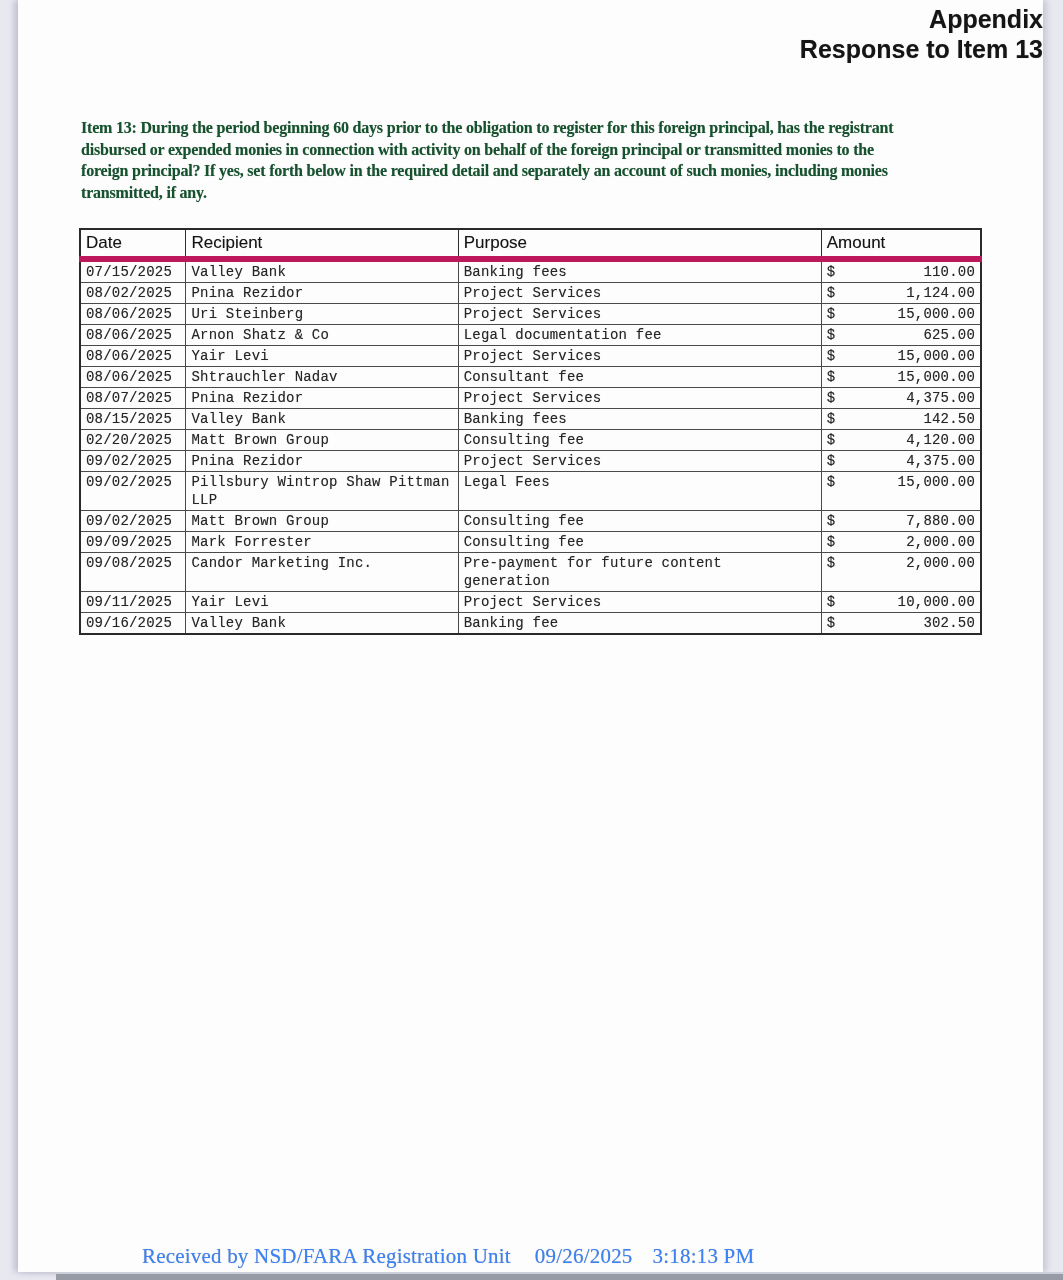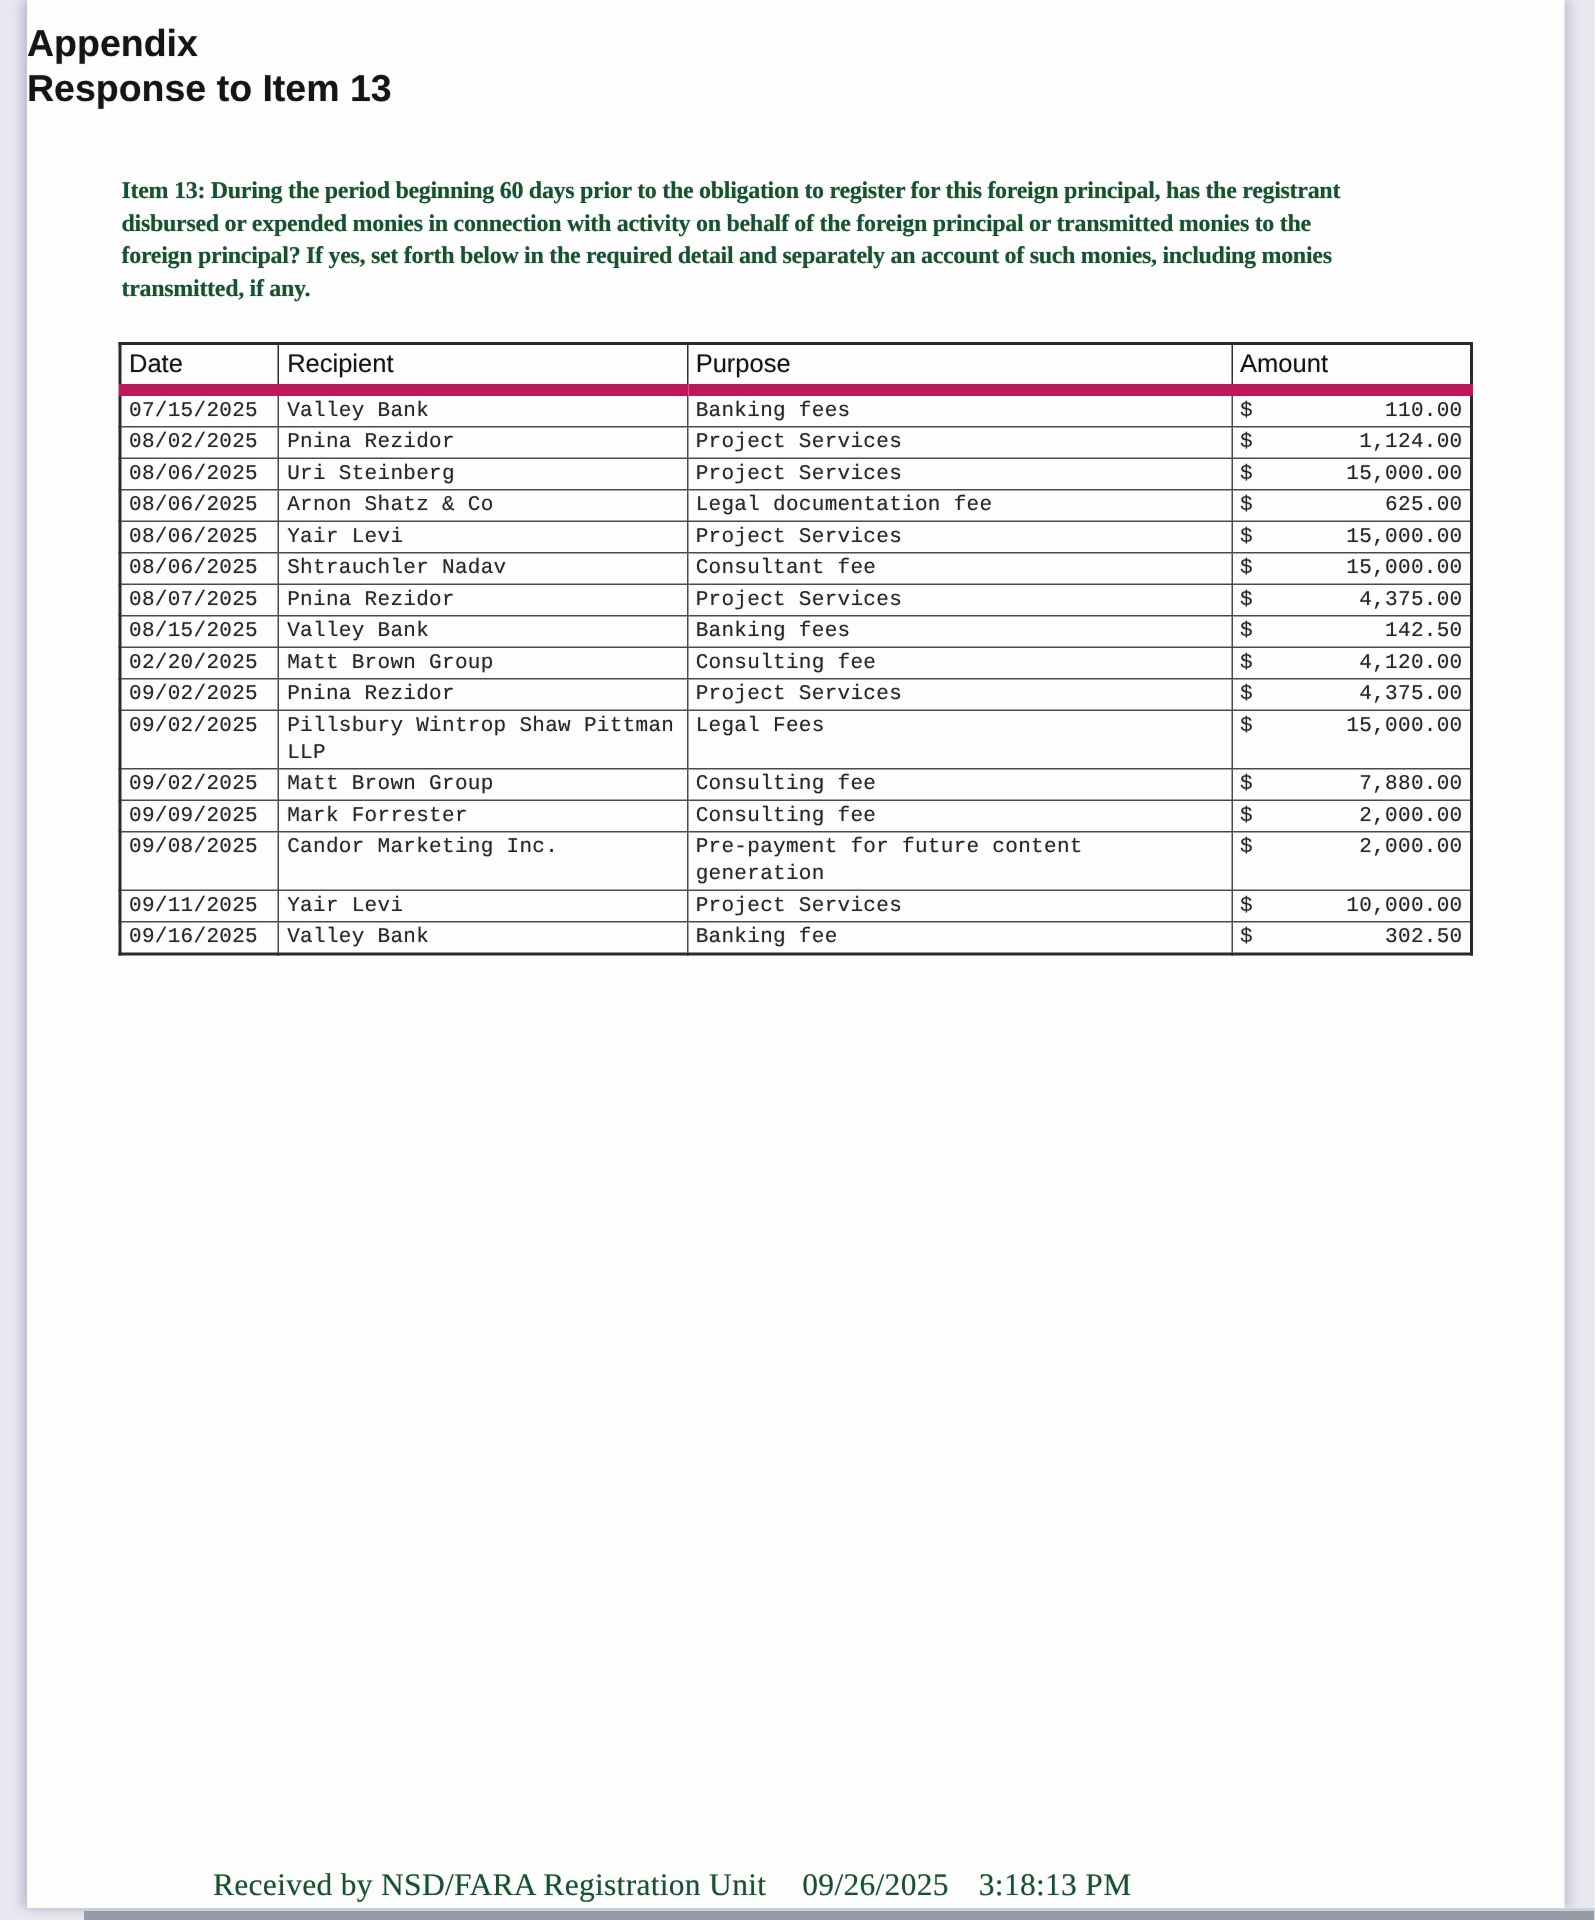--- a/index.html
+++ b/index.html
@@ -25,21 +25,21 @@
   
   .page {
     position: absolute; left: 18px; top: 0; width: 1025px; height: 1272px;
     background: #fdfdfe;
     box-shadow: -4px 0 6px rgba(130,130,158,0.38), 4px 0 6px rgba(130,130,158,0.28);
     color: #1e1e1e;
     text-shadow: 0 0 0.8px rgba(40,40,40,0.40);
   }
 
   
-  .title-block { position: absolute; top: 14px; left: 0; width: 100%; text-align: left; }
+  .title-block { position: absolute; top: 4px; left: 0; width: 100%; text-align: right; }
   .title-line {
     font-family: "Liberation Sans", sans-serif;
     font-weight: bold; font-size: 25px; line-height: 30px; color: #151515;
   }
 
   
   .item13 { position: absolute; top: 117px; left: 63px; width: 885px; }
   .item13 .line {
     font-family: "Liberation Serif", serif;
     font-weight: bold; font-size: 16px; line-height: 21.5px;
@@ -67,28 +67,28 @@
   }
   .disb td {
     font-family: "Liberation Mono", monospace;
     font-size: 14px; line-height: 18px; letter-spacing: 0.2px;
     color: #262626;
     padding: 1px 5px;
     border: 1px solid #4a4a4a;
     vertical-align: top;
     overflow: hidden;
   }
-  .disb tbody tr:first-child td { border-top: 8px solid #be185d; }
+  .disb tbody tr:first-child td { border-top: 6px solid #be185d; }
   .amt-wrap { display: flex; justify-content: space-between; }
 
   
   .footer {
     position: absolute; top: 1243px; left: 124px; white-space: nowrap;
     font-family: "Liberation Serif", serif;
-    font-size: 21px; line-height: 26px; color: #14532d;
+    font-size: 21px; line-height: 26px; color: #3b82f6;
     letter-spacing: 0.2px;
   }
   .footer .seg-date { margin-left: 24px; }
   .footer .seg-time { margin-left: 20px; }
 </style>
 </head>
 <body>
 
 <div class="scene">
   <div class="top-edge"></div>

